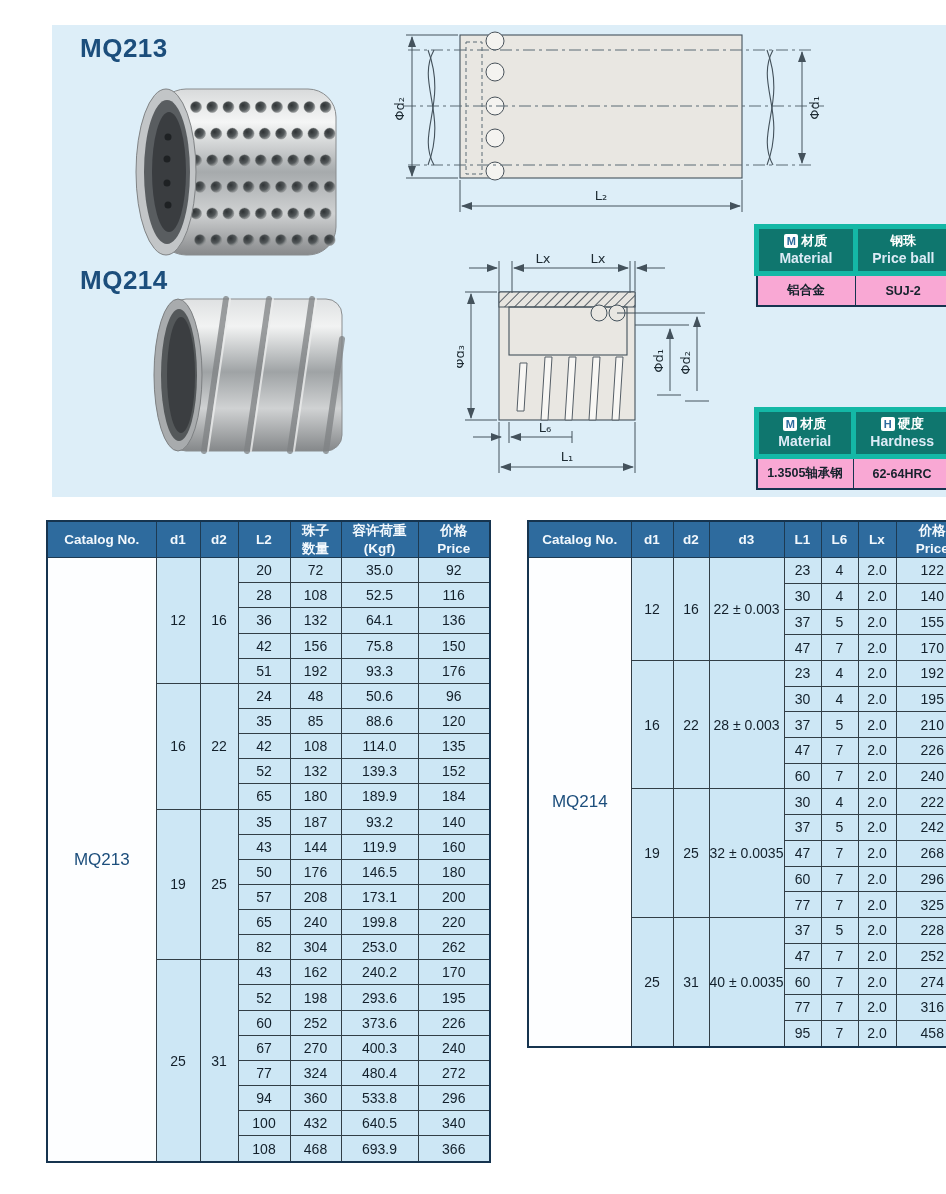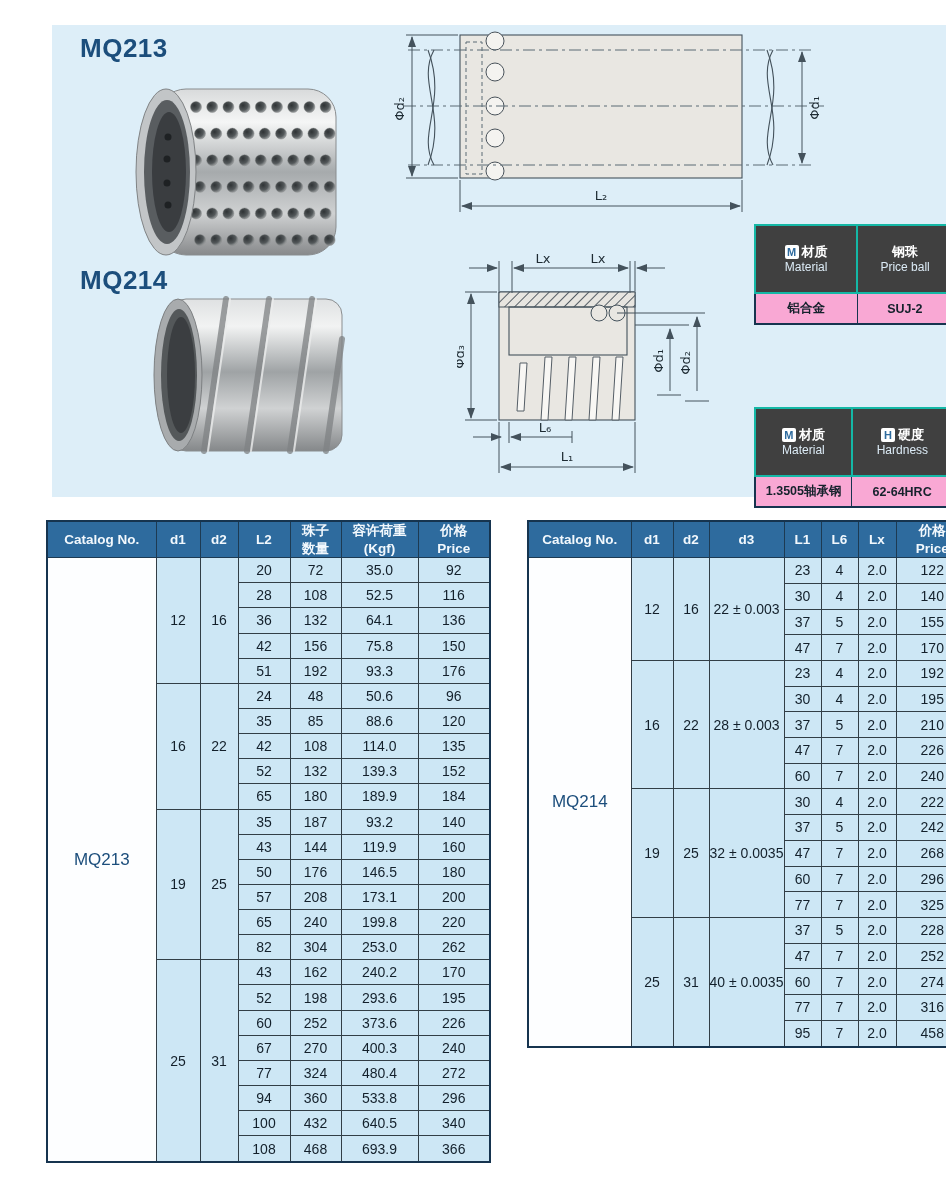--- a/index.html
+++ b/index.html
@@ -12,23 +12,23 @@
   
   .dln{stroke:#44525c;stroke-width:1.1;fill:none;}
   .dfill{fill:#e9e7e2;stroke:#44525c;stroke-width:1.1;}
   .cl{stroke:#5a6a74;stroke-width:1;fill:none;stroke-dasharray:12 4 3 4;}
   .dash{stroke:#5a6a74;stroke-width:1;fill:none;stroke-dasharray:4 3;}
   .dim{stroke:#44525c;stroke-width:1;fill:none;}
   text.dimlbl{font-size:13px;fill:#1e2b33;font-family:"DejaVu Sans",sans-serif;}
 
   
   .mat-table{position:absolute;width:200px;border-collapse:collapse;border:2px solid #16344f;background:#dceaf4;}
-  .mat-table th{background:#404040;color:#ffffff;width:100px;height:42px;padding:12px;border:2px solid #14b8a6;font-weight:normal;}
+  .mat-table th{background:#0f766e;color:#ffffff;width:100px;height:42px;padding:0;border:5px solid #14b8a6;font-weight:normal;}
   .mh1{font-size:13px;font-weight:bold;line-height:1.25;}
-  .mh2{font-size:12px;color:#dcebf6;line-height:1.2;}
+  .mh2{font-size:14px;color:#dcebf6;line-height:1.2;font-weight:bold;}
   .mat-table td{background:#f9a8d4;height:27px;text-align:center;font-size:12.5px;font-weight:bold;color:#15222c;border:1px solid #16344f;}
   .mat-icon{display:inline-block;width:14px;height:14px;background:#ffffff;color:#2e6b9e;font-size:11px;font-weight:bold;line-height:14px;text-align:center;border-radius:2px;margin-right:3px;}
 
   
   .data-table{position:absolute;border-collapse:collapse;table-layout:fixed;border:2px solid #16344f;}
   .data-table thead tr{height:31px;}
   .data-table th{background:#2e6b9e;color:#f2f8fd;font-size:13.5px;font-weight:bold;
                  border:1px solid #1d3a52;padding:0 1px;line-height:1.3;}
   .data-table td{background:#cde7f5;border:1px solid #323e46;text-align:center;
                  font-size:14px;color:#13202b;padding:0;}

